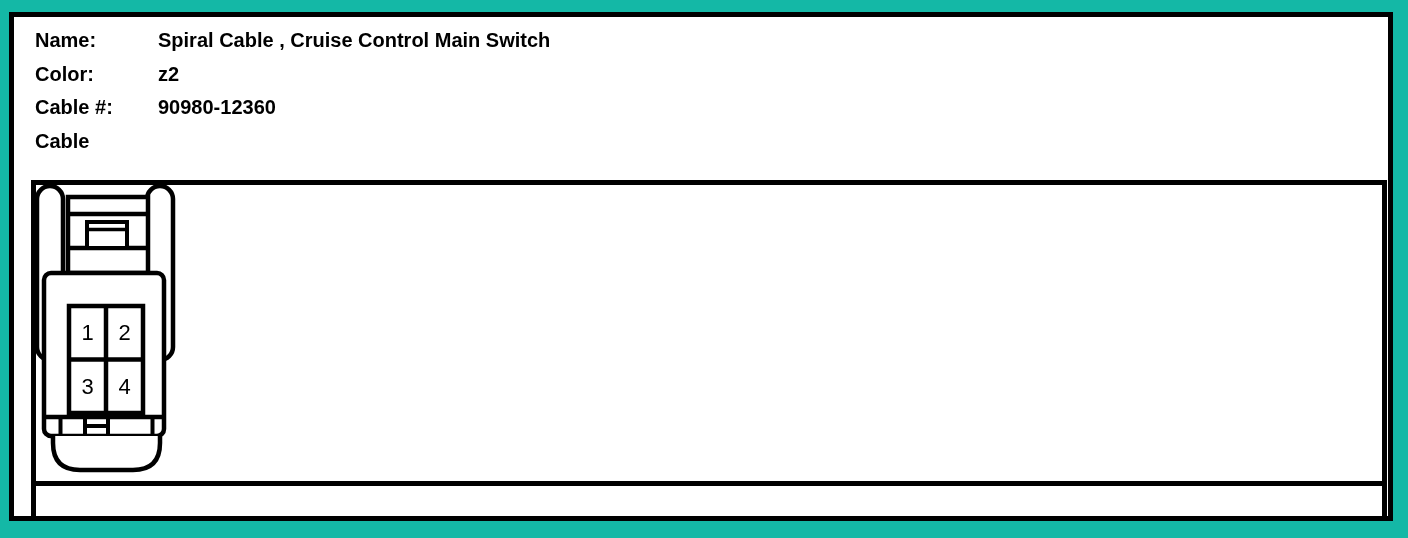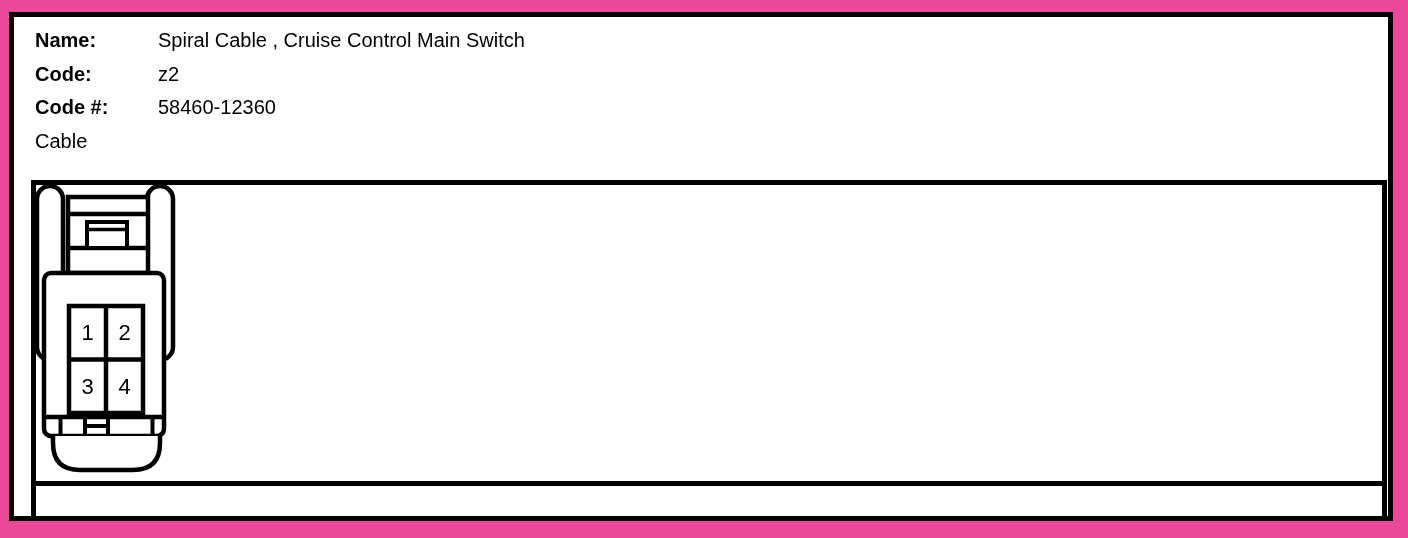--- a/index.html
+++ b/index.html
@@ -8,21 +8,21 @@
     background: #ffffff;
     width: 1408px;
     height: 538px;
     font-family: "Liberation Sans", "DejaVu Sans", sans-serif;
     overflow: hidden;
   }
   #stage {
     position: relative;
     width: 1408px;
     height: 538px;
-    background: #ec4899;
+    background: #14b8a6;
   }
   
   #frame {
     position: absolute;
     left: 9px;
     top: 12px;
     width: 1384px;
     height: 509px;
     border: 5px solid #000000;
     box-sizing: border-box;
@@ -41,21 +41,21 @@
     line-height: 33.5px;
     color: #000000;
     white-space: nowrap;
   }
   .field-row { display: flex; }
   .field-label {
     font-weight: bold;
     width: 123px;   
     flex: 0 0 123px;
   }
-  .field-value { font-weight: normal; }
+  .field-value { font-weight: bold; }
   
   .conn-table {
     position: absolute;
     left: 17px;    
     top: 163px;    
     width: 1356px; 
     height: 336px; 
     border-top: 5px solid #000;
     border-left: 5px solid #000;
     border-right: 5px solid #000;
@@ -85,26 +85,26 @@
 <div id="stage">
   <div id="frame">
     <div id="frame-inner">
 
       <div class="header-block">
         <div class="field-row">
           <span class="field-label">Name:</span>
           <span class="field-value">Spiral Cable , Cruise Control Main Switch</span>
         </div>
         <div class="field-row">
-          <span class="field-label">Code:</span>
+          <span class="field-label">Color:</span>
           <span class="field-value">z2</span>
         </div>
         <div class="field-row">
-          <span class="field-label">Code #:</span>
-          <span class="field-value">58460-12360</span>
+          <span class="field-label">Cable #:</span>
+          <span class="field-value">90980-12360</span>
         </div>
         <div class="field-row">
           <span class="field-value">Cable</span>
         </div>
       </div>
 
       <div class="conn-table">
         <div class="conn-row-diagram"></div>
         <div class="conn-row-empty"></div>
       </div>

